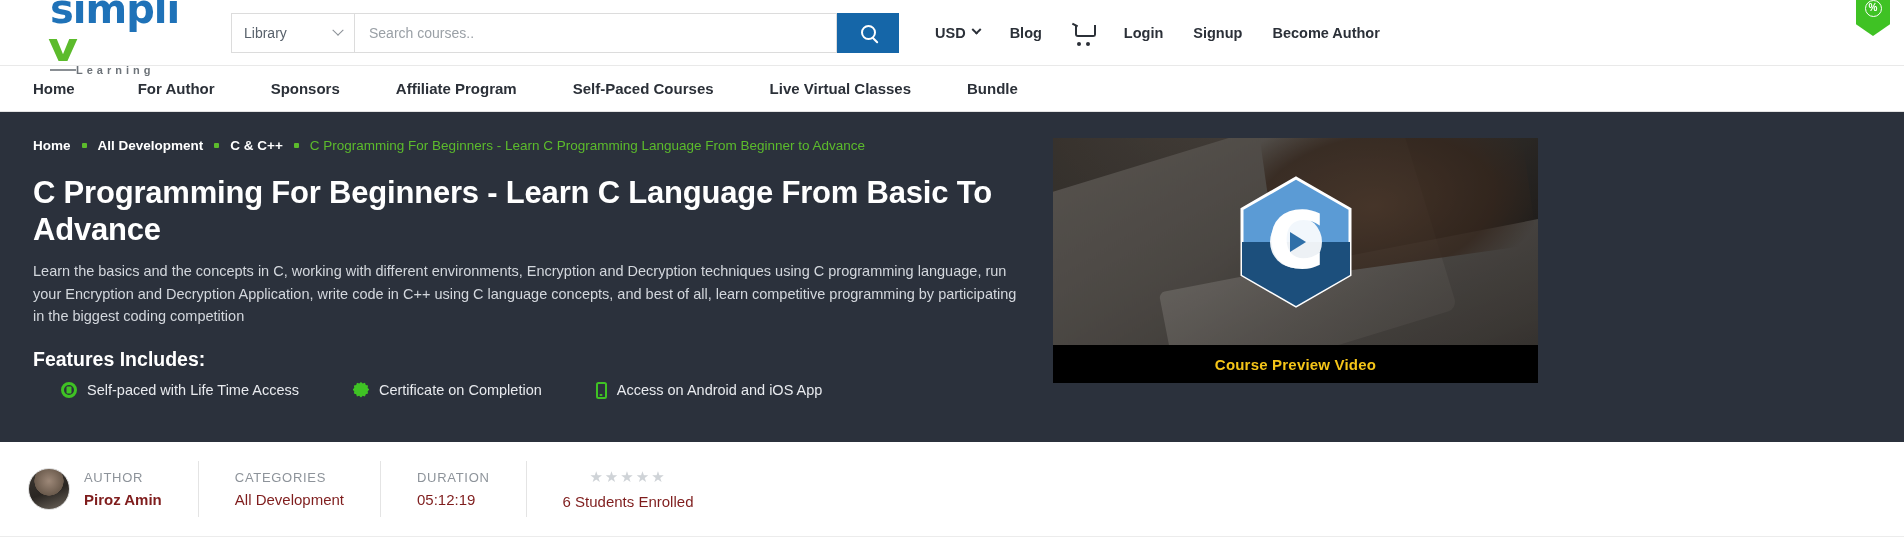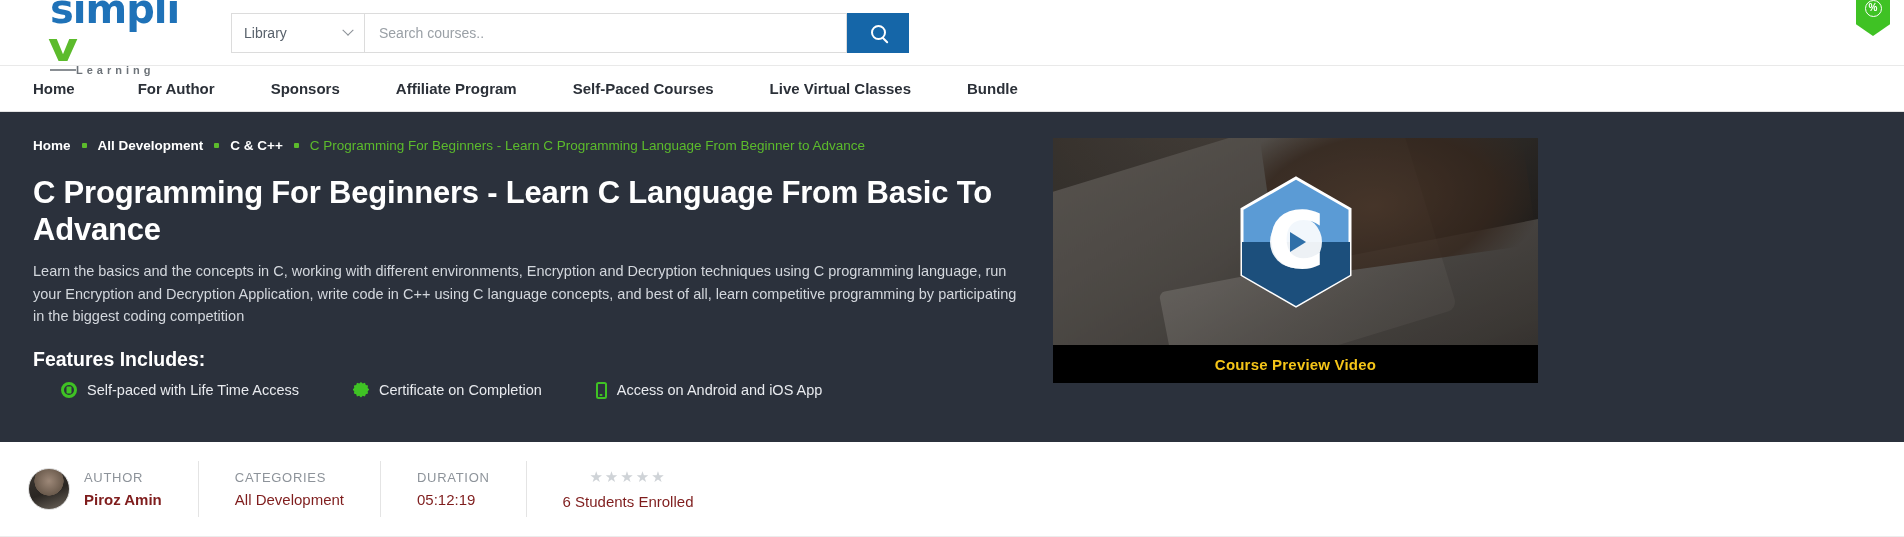--- a/index.html
+++ b/index.html
@@ -33,21 +33,21 @@
   .logo-sub-text {
     font-size:11px; letter-spacing:4px; color:#6d7379; font-weight:bold;
   }
 
   
   .search-group {
     display:flex; align-items:stretch; margin-left:38px;
     height:40px; flex:none;
   }
   .sel-box {
-    width:134px; border:1px solid #dcdcdc; background:#fff;
+    width:124px; border:1px solid #dcdcdc; background:#fff;
     display:flex; align-items:center; justify-content:space-between;
     padding:0 12px; font-size:14px; color:#58616b; cursor:pointer;
   }
   .chev { width:8px; height:8px; border-right:1.6px solid #8b9097;
           border-bottom:1.6px solid #8b9097; transform:rotate(45deg) translate(-2px,-2px); }
   .search-input {
     width:482px; border:1px solid #dcdcdc; border-left:none;
     padding:0 14px; font-size:14px; color:#33393f; outline:none;
     font-family:"Liberation Sans", sans-serif;
   }
@@ -247,20 +247,33 @@
     <div class="sel-box">
       <span>Library</span>
       <span class="chev"></span>
     </div>
     <input class="search-input" type="text" placeholder="Search courses.." style="">
     <button class="search-btn">
       <span class="mag"></span>
     </button>
   </div>
 
+  <div class="top-right">
+    <div class="cur item">
+      <span>USD</span>
+      <span class="chev-s"></span>
+    </div>
+    <a href="#">Blog</a>
+    <div class="cart">
+        <i></i>
+      </div>
+    <a href="#">Login</a>
+    <a href="#">Signup</a>
+    <a href="#">Become Author</a>
+  </div>
 
   <div class="ribbon">
     <span class="pct">%</span>
   </div>
 </div>
 
 <div class="main-nav">
   <a class="nav-item" href="#">Home</a>
   <a class="nav-item" href="#">For Author</a>
   <a class="nav-item" href="#">Sponsors</a>

